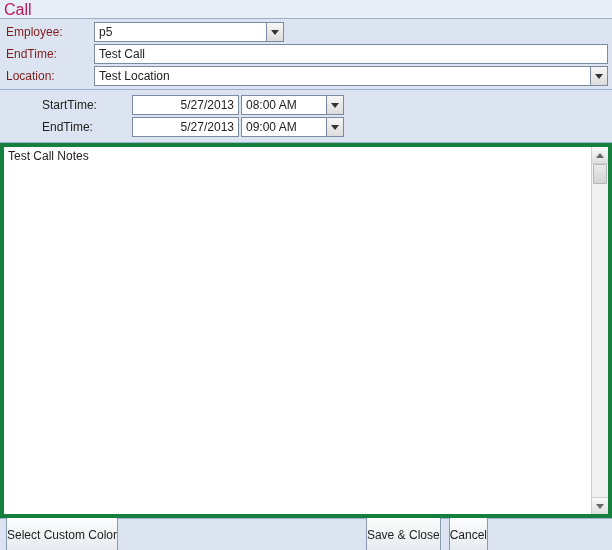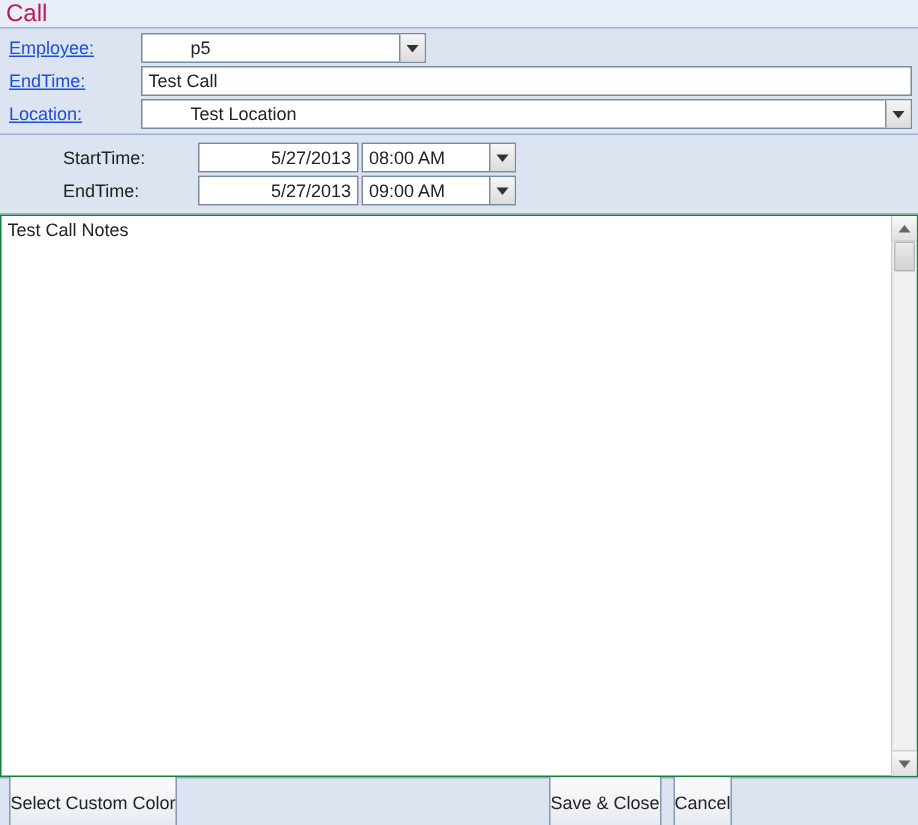--- a/index.html
+++ b/index.html
@@ -33,30 +33,28 @@
   }
   .form-row {
     display: flex;
     align-items: center;
     height: 22px;
     padding: 0 4px;
   }
   .form-label {
     width: 90px;
     padding-left: 2px;
-    color: #1d4ed8;
-    text-decoration: underline;
+    color: #7f1d1d;
   }
   .combo, .textinput, .dateinput, .timeinput {
     height: 20px;
     border: 1px solid #7a8aa0;
     background: #fff;
     display: flex;
     align-items: center;
-    padding-left: 28px;
   }
   .combo {
     position: relative;
   }
   .combo-text {
     flex: 1;
     padding: 0 4px;
     height: 100%;
     display: flex;
     align-items: center;
@@ -108,21 +106,21 @@
     height: 20px;
     background: #fff;
   }
   .timewrap .combo-text {
     width: 84px;
   }
   .notes-area {
     flex: 1;
     margin: 0;
     background: #fff;
-    border: 1px solid #15803d;
+    border: 4px solid #15803d;
     position: relative;
     display: flex;
   }
   .notes-text {
     flex: 1;
     padding: 2px 4px;
     white-space: pre-wrap;
     overflow: hidden;
   }
   .scrollbar {

